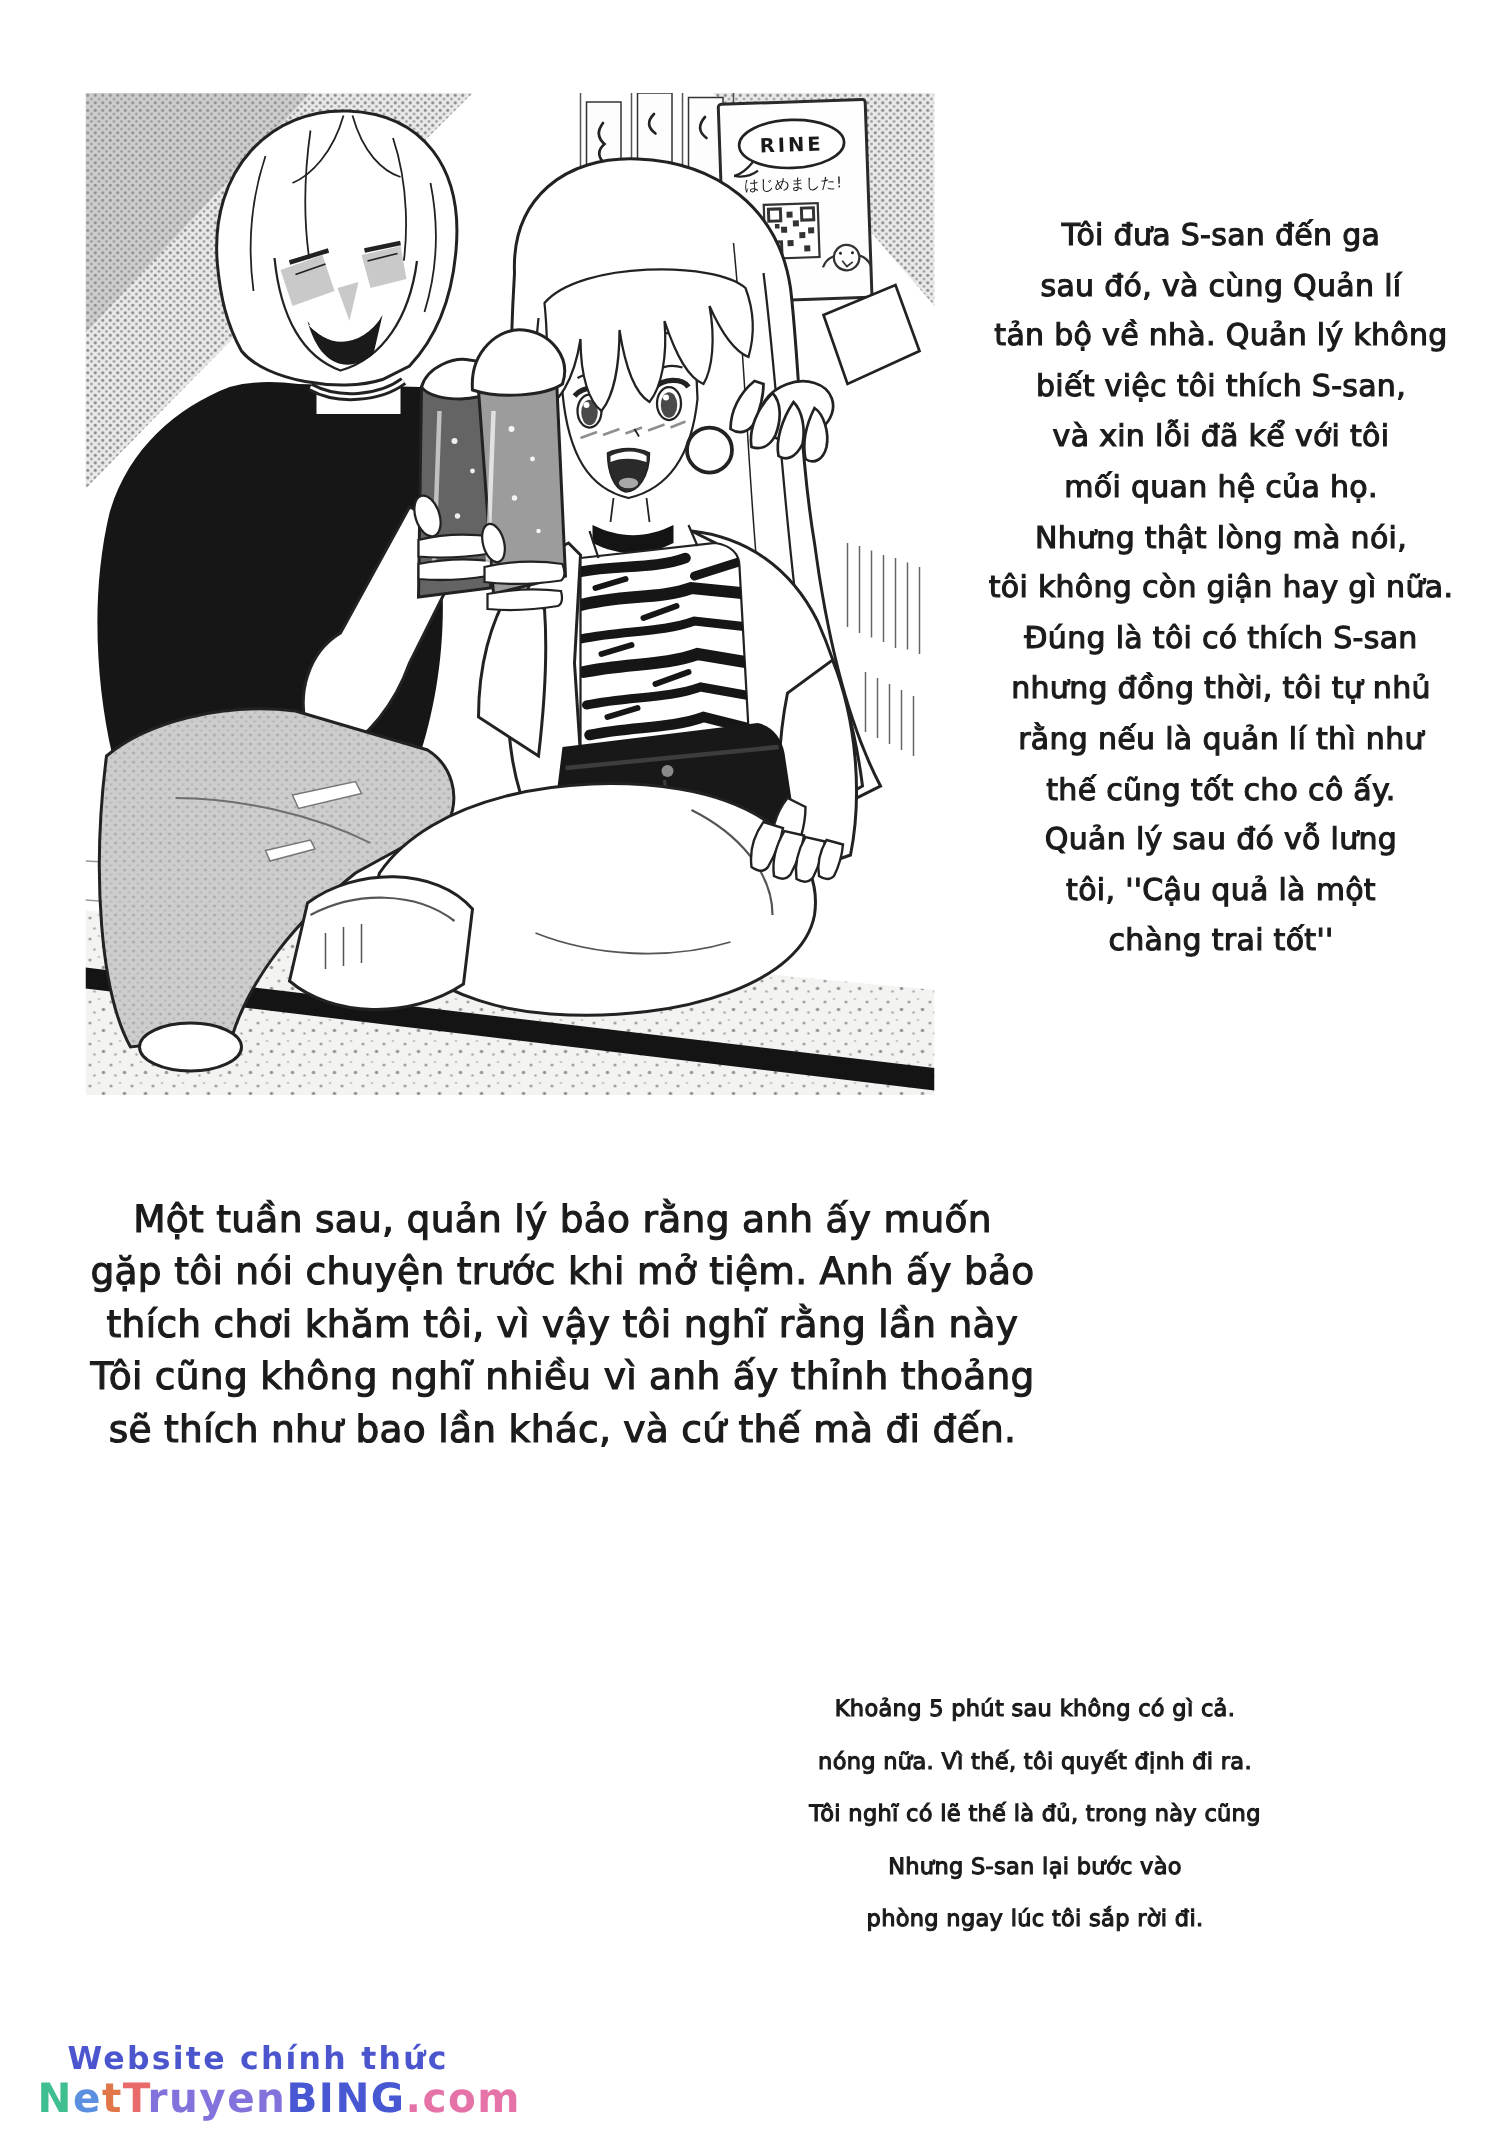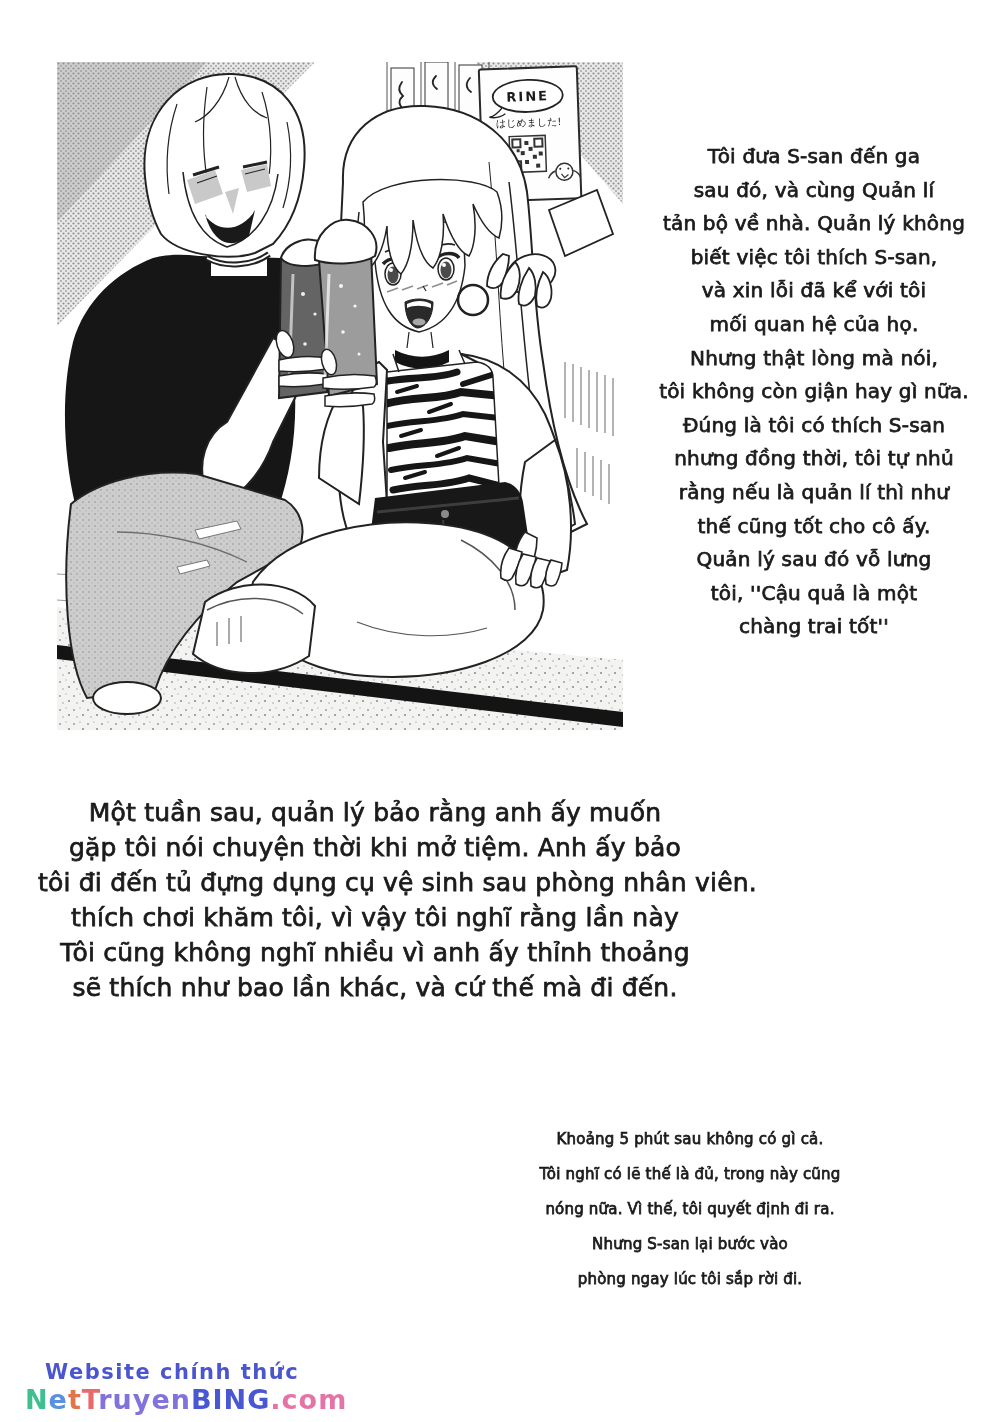--- a/index.html
+++ b/index.html
@@ -329,30 +329,29 @@
       <div class="tline">Đúng là tôi có thích S-san</div>
       <div class="tline">nhưng đồng thời, tôi tự nhủ</div>
       <div class="tline">rằng nếu là quản lí thì như</div>
       <div class="tline">thế cũng tốt cho cô ấy.</div>
       <div class="tline">Quản lý sau đó vỗ lưng</div>
       <div class="tline">tôi, ''Cậu quả là một</div>
       <div class="tline">chàng trai tốt''</div>
     </div>
   <div class="tblock middle-block">
       <div class="tline">Một tuần sau, quản lý bảo rằng anh ấy muốn</div>
-      <div class="tline">gặp tôi nói chuyện thời khi mở tiệm. Anh ấy bảo</div>
-      <div class="tline">tôi đi đến tủ đựng dụng cụ vệ sinh sau phòng nhân viên.</div>
+      <div class="tline">gặp tôi nói chuyện trước khi mở tiệm. Anh ấy bảo</div>
       <div class="tline">thích chơi khăm tôi, vì vậy tôi nghĩ rằng lần này</div>
       <div class="tline">Tôi cũng không nghĩ nhiều vì anh ấy thỉnh thoảng</div>
       <div class="tline">sẽ thích như bao lần khác, và cứ thế mà đi đến.</div>
     </div>
   <div class="tblock bottom-block">
       <div class="tline">Khoảng 5 phút sau không có gì cả.</div>
+      <div class="tline">nóng nữa. Vì thế, tôi quyết định đi ra.</div>
       <div class="tline">Tôi nghĩ có lẽ thế là đủ, trong này cũng</div>
-      <div class="tline">nóng nữa. Vì thế, tôi quyết định đi ra.</div>
       <div class="tline">Nhưng S-san lại bước vào</div>
       <div class="tline">phòng ngay lúc tôi sắp rời đi.</div>
     </div>
 
   <div class="watermark">
     <div class="wm1" style="color: rgb(75, 85, 205);">Website chính thức</div>
     <div class="wm2"><span style="color: rgb(63, 191, 143);">N</span><span style="color: rgb(91, 143, 224);">e</span><span style="color: rgb(224, 118, 74);">t</span><span style="color: rgb(232, 106, 106);">T</span><span style="color: rgb(130, 115, 220);">ruyen</span><span style="color: rgb(72, 87, 210);">BING</span><span style="color: rgb(230, 115, 168);">.com</span></div>
   </div>
 
 </div>

